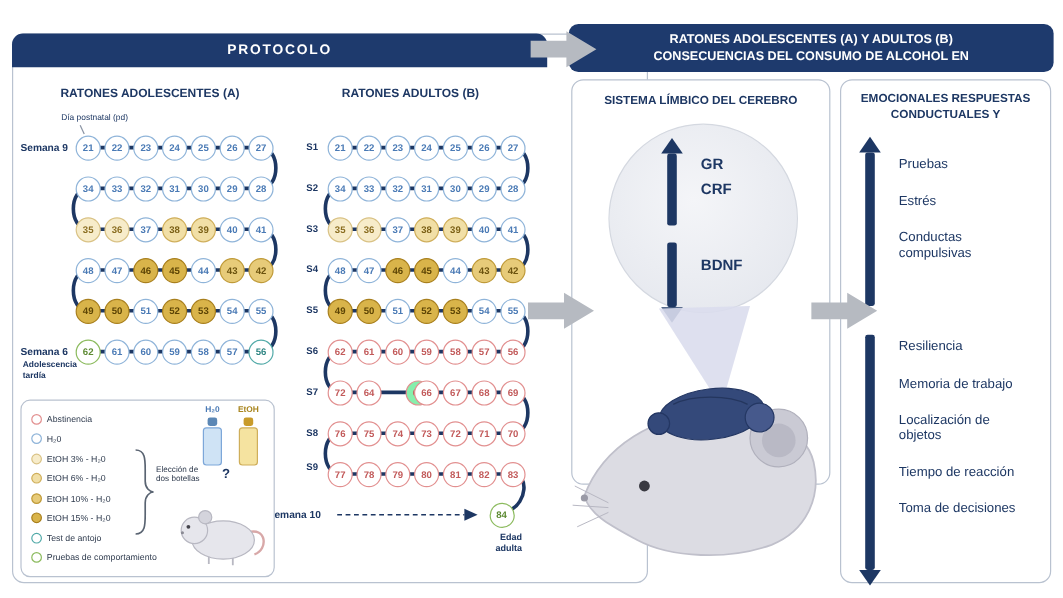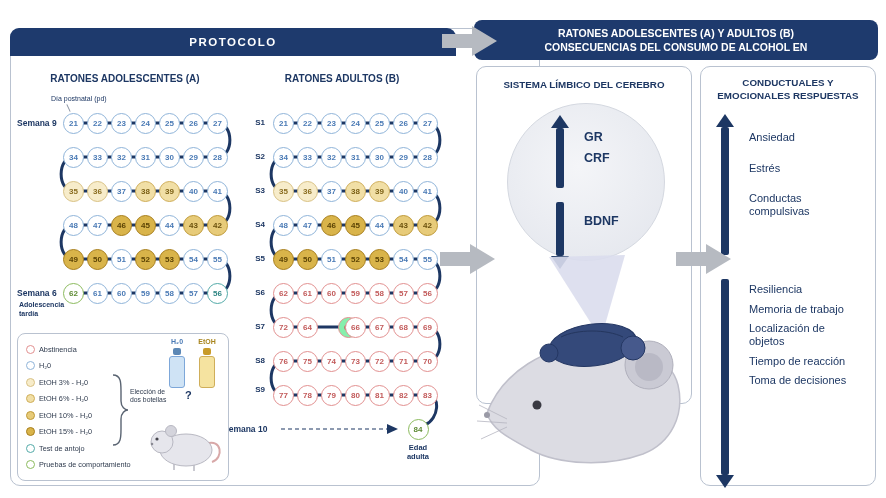--- a/index.html
+++ b/index.html
@@ -21,21 +21,21 @@
   #strip-a{left:52px;top:94px}
   #strip-b{left:262px;top:94px}
   .snake{position:absolute;left:0;top:0;overflow:visible}
   .day{position:absolute;width:21px;height:21px;border:1.5px solid #8fb4d9;border-radius:50%;
        box-sizing:border-box;display:flex;align-items:center;justify-content:center;
        font-size:8px;font-weight:bold;background:#fff;z-index:2}
   .week-label{position:absolute;font-size:8.5px;font-weight:bold;color:#1d3763;z-index:3}
   .s-label{position:absolute;font-size:8px;font-weight:bold;color:#1d3763;text-align:right;z-index:3}
   #late-adol{position:absolute;left:8px;top:272px;width:62px;font-size:7px;font-weight:bold;color:#1d3763;line-height:1.25}
   #semana10{position:absolute;left:212px;top:395px;width:50px;font-size:8.5px;font-weight:bold;color:#1d3763}
-  #edad-adulta{position:absolute;left:390px;top:414px;width:34px;text-align:center;font-size:7.5px;
+  #edad-adulta{position:absolute;left:390px;top:414px;width:34px;text-align:right;font-size:7.5px;
                font-weight:bold;color:#1d3763;line-height:1.2}
 
   
   #legend{left:6px;top:304px;width:212px;height:148px;border-width:1px;border-radius:8px}
   #legend-items{position:absolute;left:8px;top:7px}
   .leg-item{display:flex;align-items:center;height:16.5px}
   .leg-icon{width:9px;height:9px;border:1.5px solid;border-radius:50%;margin-right:4px;box-sizing:border-box;flex:none}
   .leg-label{font-size:7.3px;color:#2e3a4d;white-space:nowrap}
   #brace{position:absolute;left:92px;top:38px}
   #choice-label{position:absolute;left:112px;top:54px;width:42px;font-size:6.8px;color:#2e3a4d;line-height:1.25}
@@ -79,21 +79,21 @@
   #gr-arrow{left:48px;top:24px;height:60px}
   #bdnf-arrow{left:48px;top:98px;height:54px}
   .marker{position:absolute;font-size:12.5px;font-weight:bold;color:#1d3763}
   #gr{left:76px;top:26px}
   #crf{left:76px;top:47px}
   #bdnf{left:76px;top:110px}
   #limbic-mouse{position:absolute;left:0;top:186px}
   #beh-up-arrow{left:20px;top:60px;height:128px}
   #beh-down-arrow{left:20px;top:212px;height:196px}
   #beh-up{position:absolute;left:48px;top:64px;display:flex;flex-direction:column;gap:18px}
-  #beh-down{position:absolute;left:48px;top:216px;display:flex;flex-direction:column;gap:7px}
+  #beh-down{position:absolute;left:48px;top:216px;display:flex;flex-direction:column;gap:18px}
   .beh-item{font-size:11px;color:#1d3763;width:104px;line-height:1.15;font-weight:500}
 </style>
 </head>
 <body>
 
 <div class="stage">
 
   <div class="panel" id="protocol">
     <div id="protocol-header" class="navy-bar">PROTOCOLO</div>
 
@@ -344,26 +344,26 @@
         <path d="M84,84 C100,76 130,76 146,84" fill="none" stroke="#24365e" stroke-width="1"></path>
       </g>
       <circle cx="60" cy="152" r="4.5" fill="#3a3a42"></circle>
       <circle cx="10" cy="162" r="3" fill="#9a9aa6"></circle>
       <path d="M30,166 L2,152 M30,170 L0,168 M30,174 L4,186" stroke="#b5b5c0" stroke-width="0.8"></path>
     </svg>
   </div>
 
   <div class="panel" id="behavioral">
     <div class="sub-title" id="beh-title">
+      <div>EMOCIONALES RESPUESTAS</div>
       <div>CONDUCTUALES Y</div>
-      <div>EMOCIONALES RESPUESTAS</div>
     </div>
     <div class="v-arrow up" id="beh-up-arrow"></div>
     <div id="beh-up">
-        <div class="beh-item">Ansiedad</div>
+        <div class="beh-item">Pruebas</div>
         <div class="beh-item">Estrés</div>
         <div class="beh-item">Conductas compulsivas</div>
       </div>
     <div class="v-arrow down" id="beh-down-arrow"></div>
     <div id="beh-down">
         <div class="beh-item">Resiliencia</div>
         <div class="beh-item">Memoria de trabajo</div>
         <div class="beh-item">Localización de objetos</div>
         <div class="beh-item">Tiempo de reacción</div>
         <div class="beh-item">Toma de decisiones</div>

